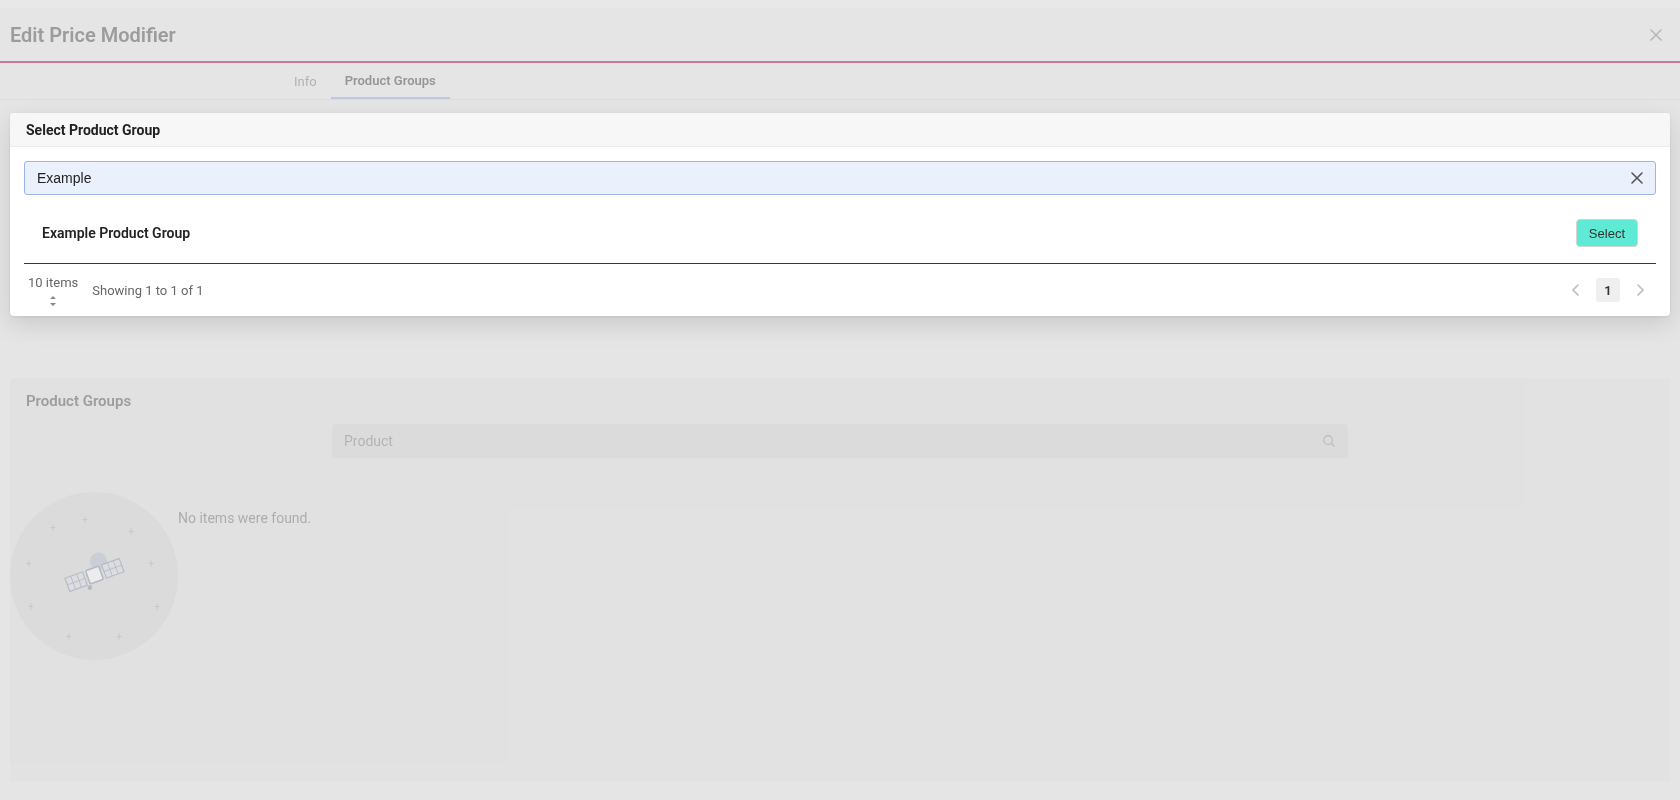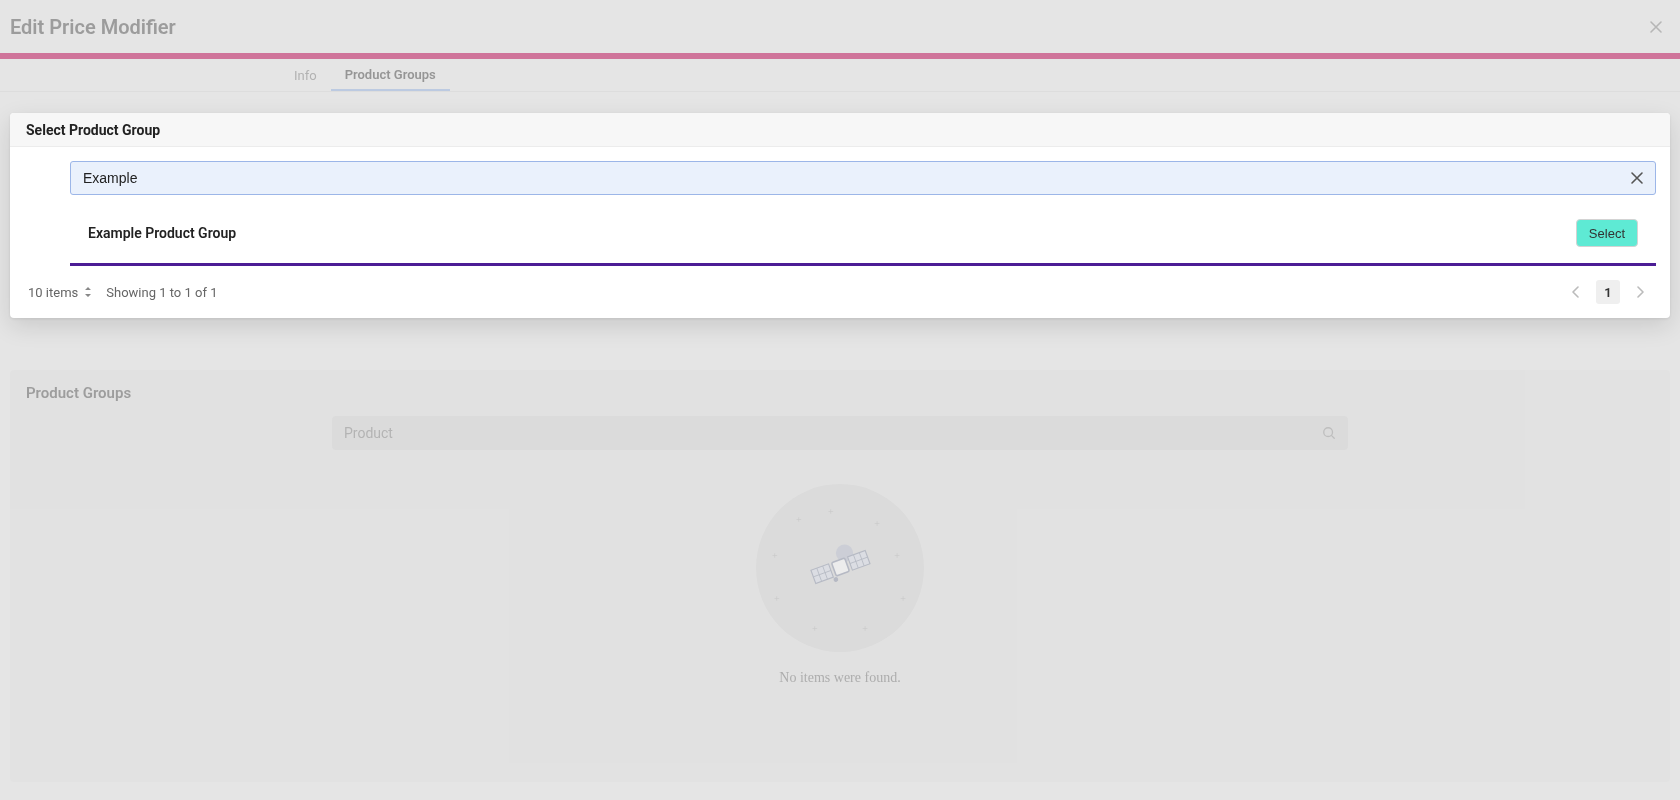--- a/index.html
+++ b/index.html
@@ -12,20 +12,21 @@
     position: relative;
     font-size: 14px;
     color: #2b2b2b;
   }
 
   
   .backdrop {
     position: absolute;
     inset: 0;
     background: #e5e5e5;
+    margin-top: 8px;
   }
 
   .bg-header {
     height: 53px;
     display: flex;
     align-items: center;
     padding: 0 10px;
     opacity: 0.5;
   }
   .bg-title {
@@ -38,21 +39,21 @@
     width: 28px;
     height: 28px;
     display: flex;
     align-items: center;
     justify-content: center;
     color: #888;
   }
 
   .bg-tabs {
     height: 39px;
-    border-top: 6px solid #be185d;
+    border-top: 2px solid #be185d;
     border-bottom: 1px solid #d8d8d8;
     display: flex;
     align-items: stretch;
     padding-left: 280px;
     opacity: 0.55;
   }
   .bg-tab {
     display: flex;
     align-items: center;
     padding: 0 14px;
@@ -96,24 +97,23 @@
     padding: 0 12px;
     color: #9a9a9a;
     font-size: 14px;
   }
   .bg-search .icon {
     margin-left: auto;
     color: #aaa;
   }
   .bg-empty {
     display: flex;
-    flex-direction: column;
-    align-items: center;
+    flex-direction: row;
+    align-items: flex-start;
     padding-top: 18px;
-    font-family: Liberation Serif, serif;
   }
   .bg-empty-circle {
     width: 168px;
     height: 168px;
     border-radius: 50%;
     background: #d6d6d6;
     position: relative;
     display: flex;
     align-items: center;
     justify-content: center;
@@ -143,21 +143,20 @@
     align-items: center;
     padding: 0 16px;
   }
   .modal-title {
     font-size: 14px;
     font-weight: 700;
     color: #222;
   }
   .modal-body {
     padding: 14px 14px 0 14px;
-    margin-left: 46px;
   }
   .search-field {
     position: relative;
     display: flex;
     align-items: center;
     height: 34px;
     border: 1px solid #9cb6e8;
     background: #eaf1fc;
     border-radius: 3px;
     padding: 0 36px 0 12px;
@@ -183,21 +182,21 @@
     justify-content: center;
     color: #555;
     cursor: pointer;
   }
 
   .result-row {
     display: flex;
     align-items: center;
     margin-top: 24px;
     padding: 0 18px 16px 18px;
-    border-bottom: 3px solid #4c1d95;
+    border-bottom: 1px solid #4c1d95;
   }
   .result-name {
     font-size: 14px;
     font-weight: 600;
     color: #222;
   }
   .select-btn {
     margin-left: auto;
     border: 1px solid #d3d3d3;
     background: #5eead4;
@@ -215,20 +214,21 @@
     height: 52px;
     padding: 0 18px;
     color: #666;
     font-size: 13px;
   }
   .items-per {
     display: flex;
     align-items: center;
     gap: 6px;
     cursor: pointer;
+    flex-direction: column;
   }
   .showing { margin-left: 14px; }
   .pager {
     margin-left: auto;
     display: flex;
     align-items: center;
     gap: 8px;
   }
   .pager .nav {
     width: 24px;

